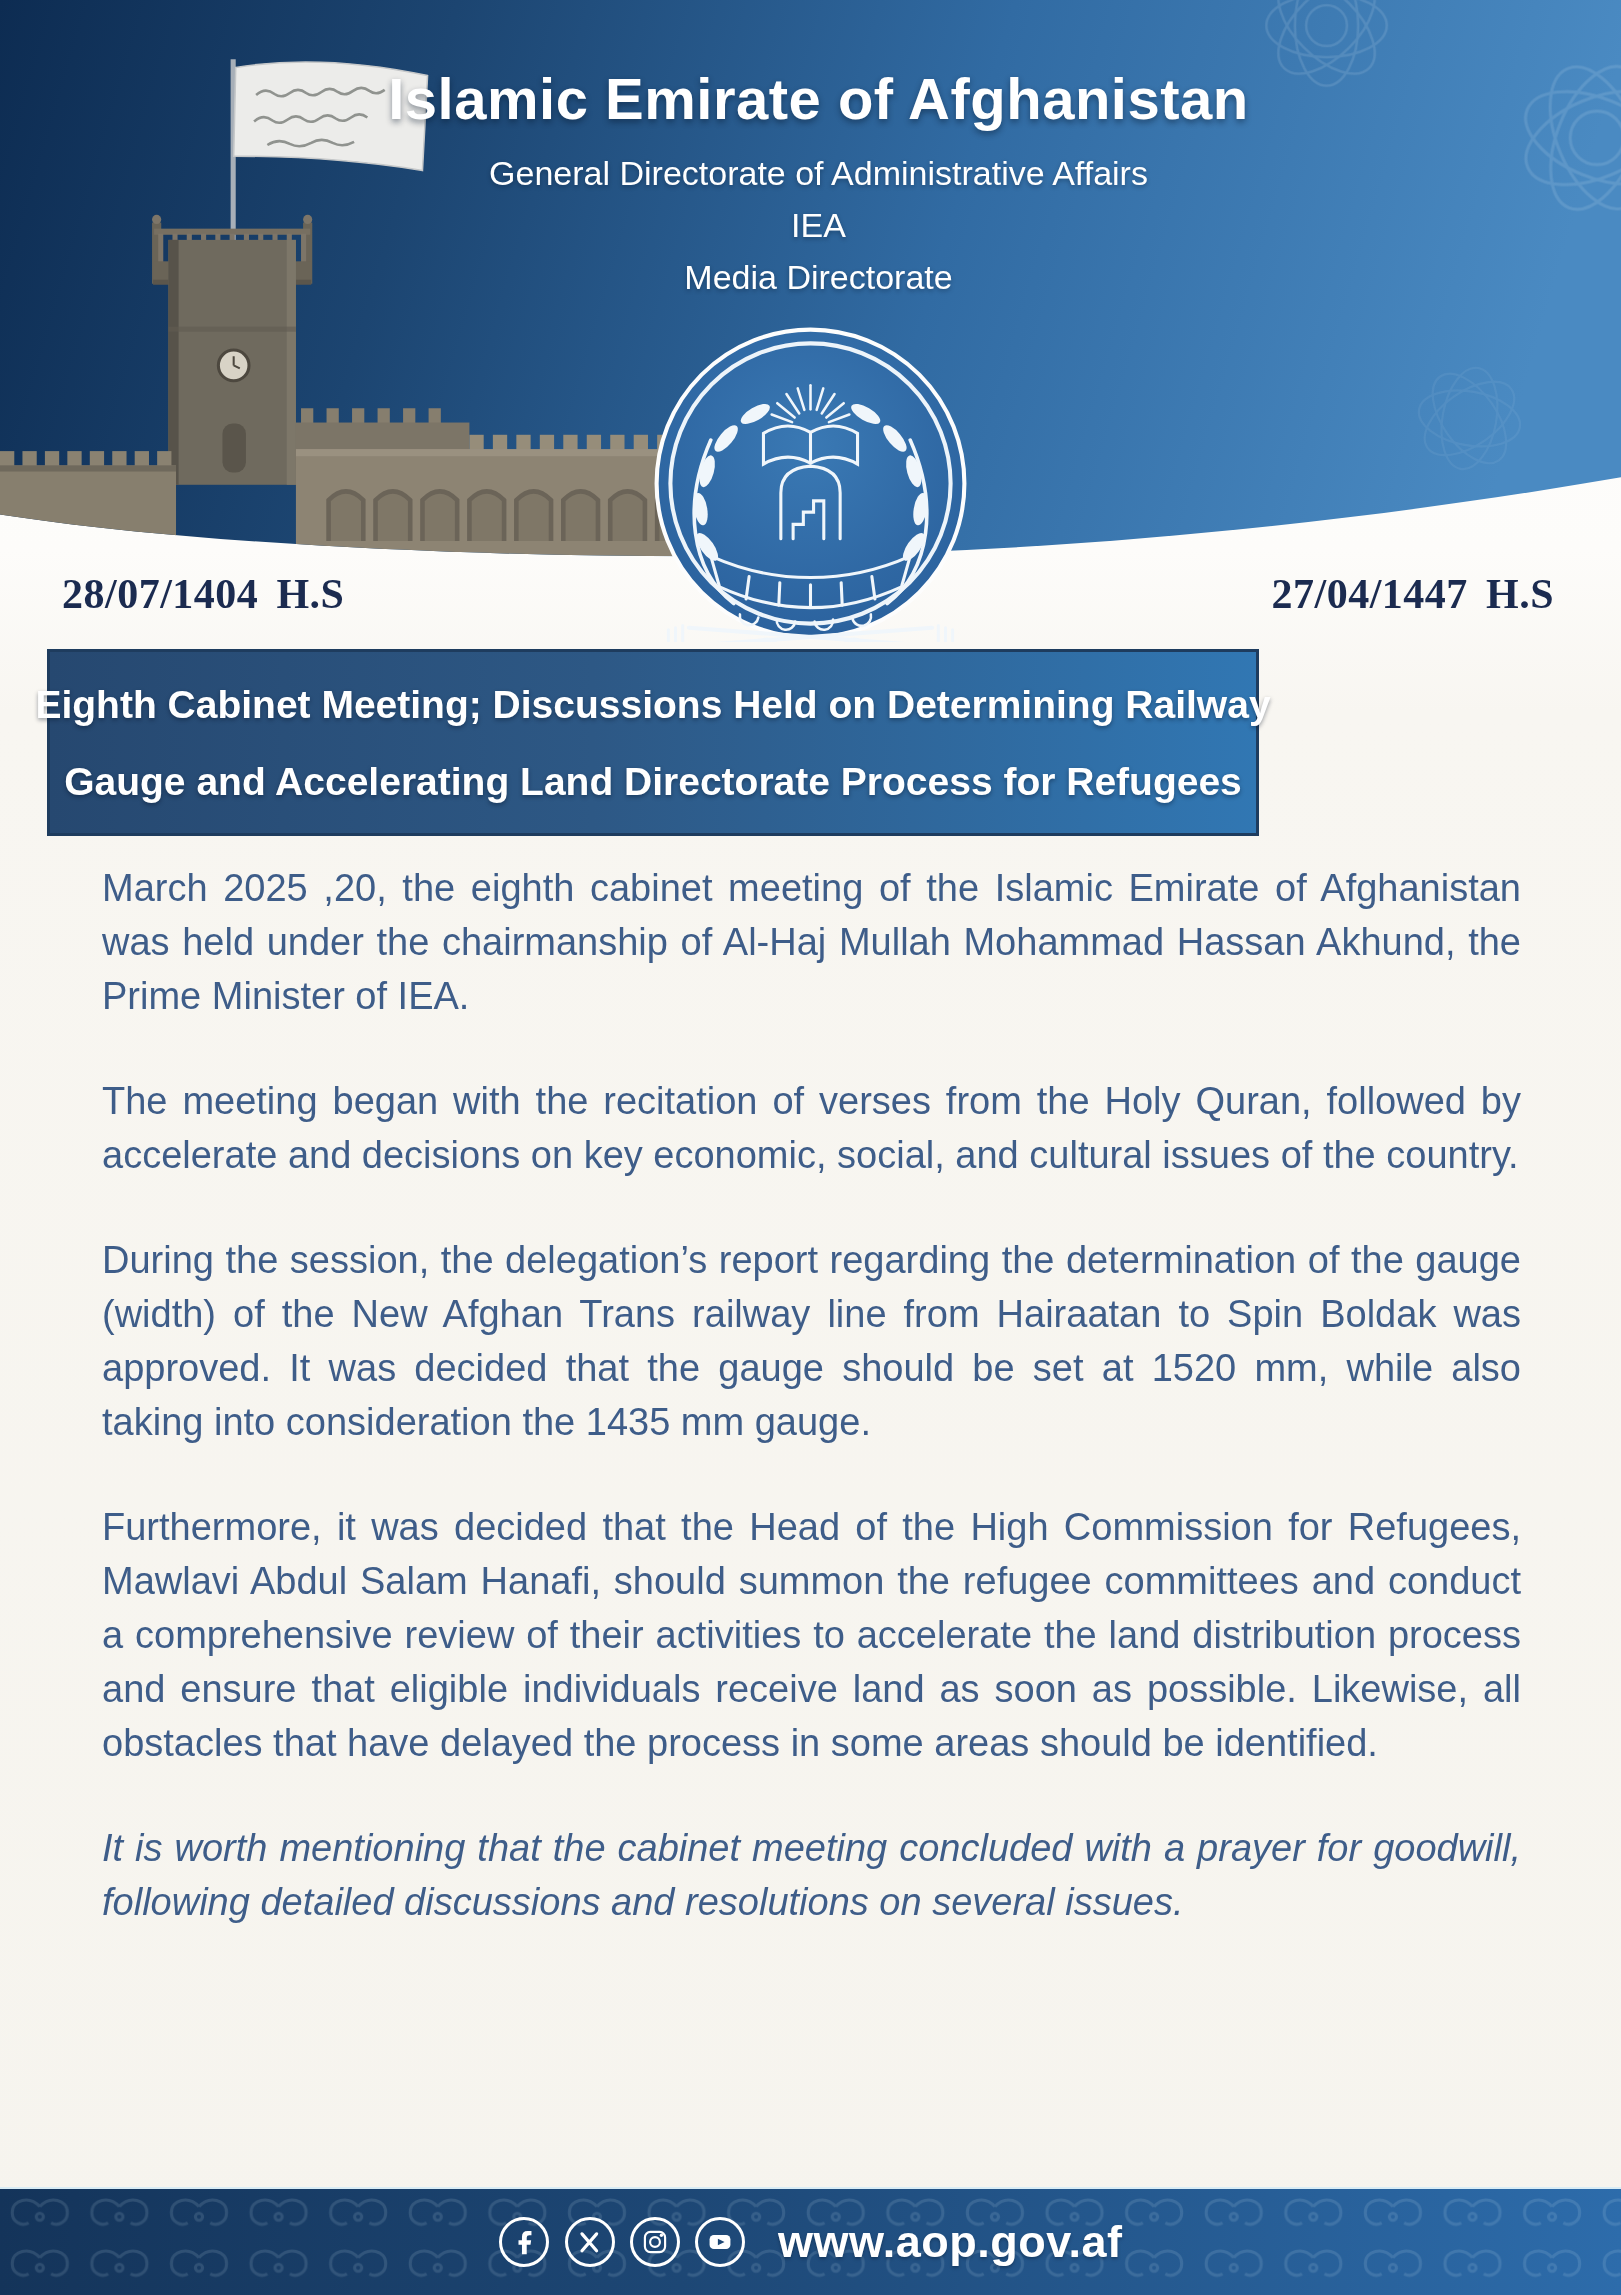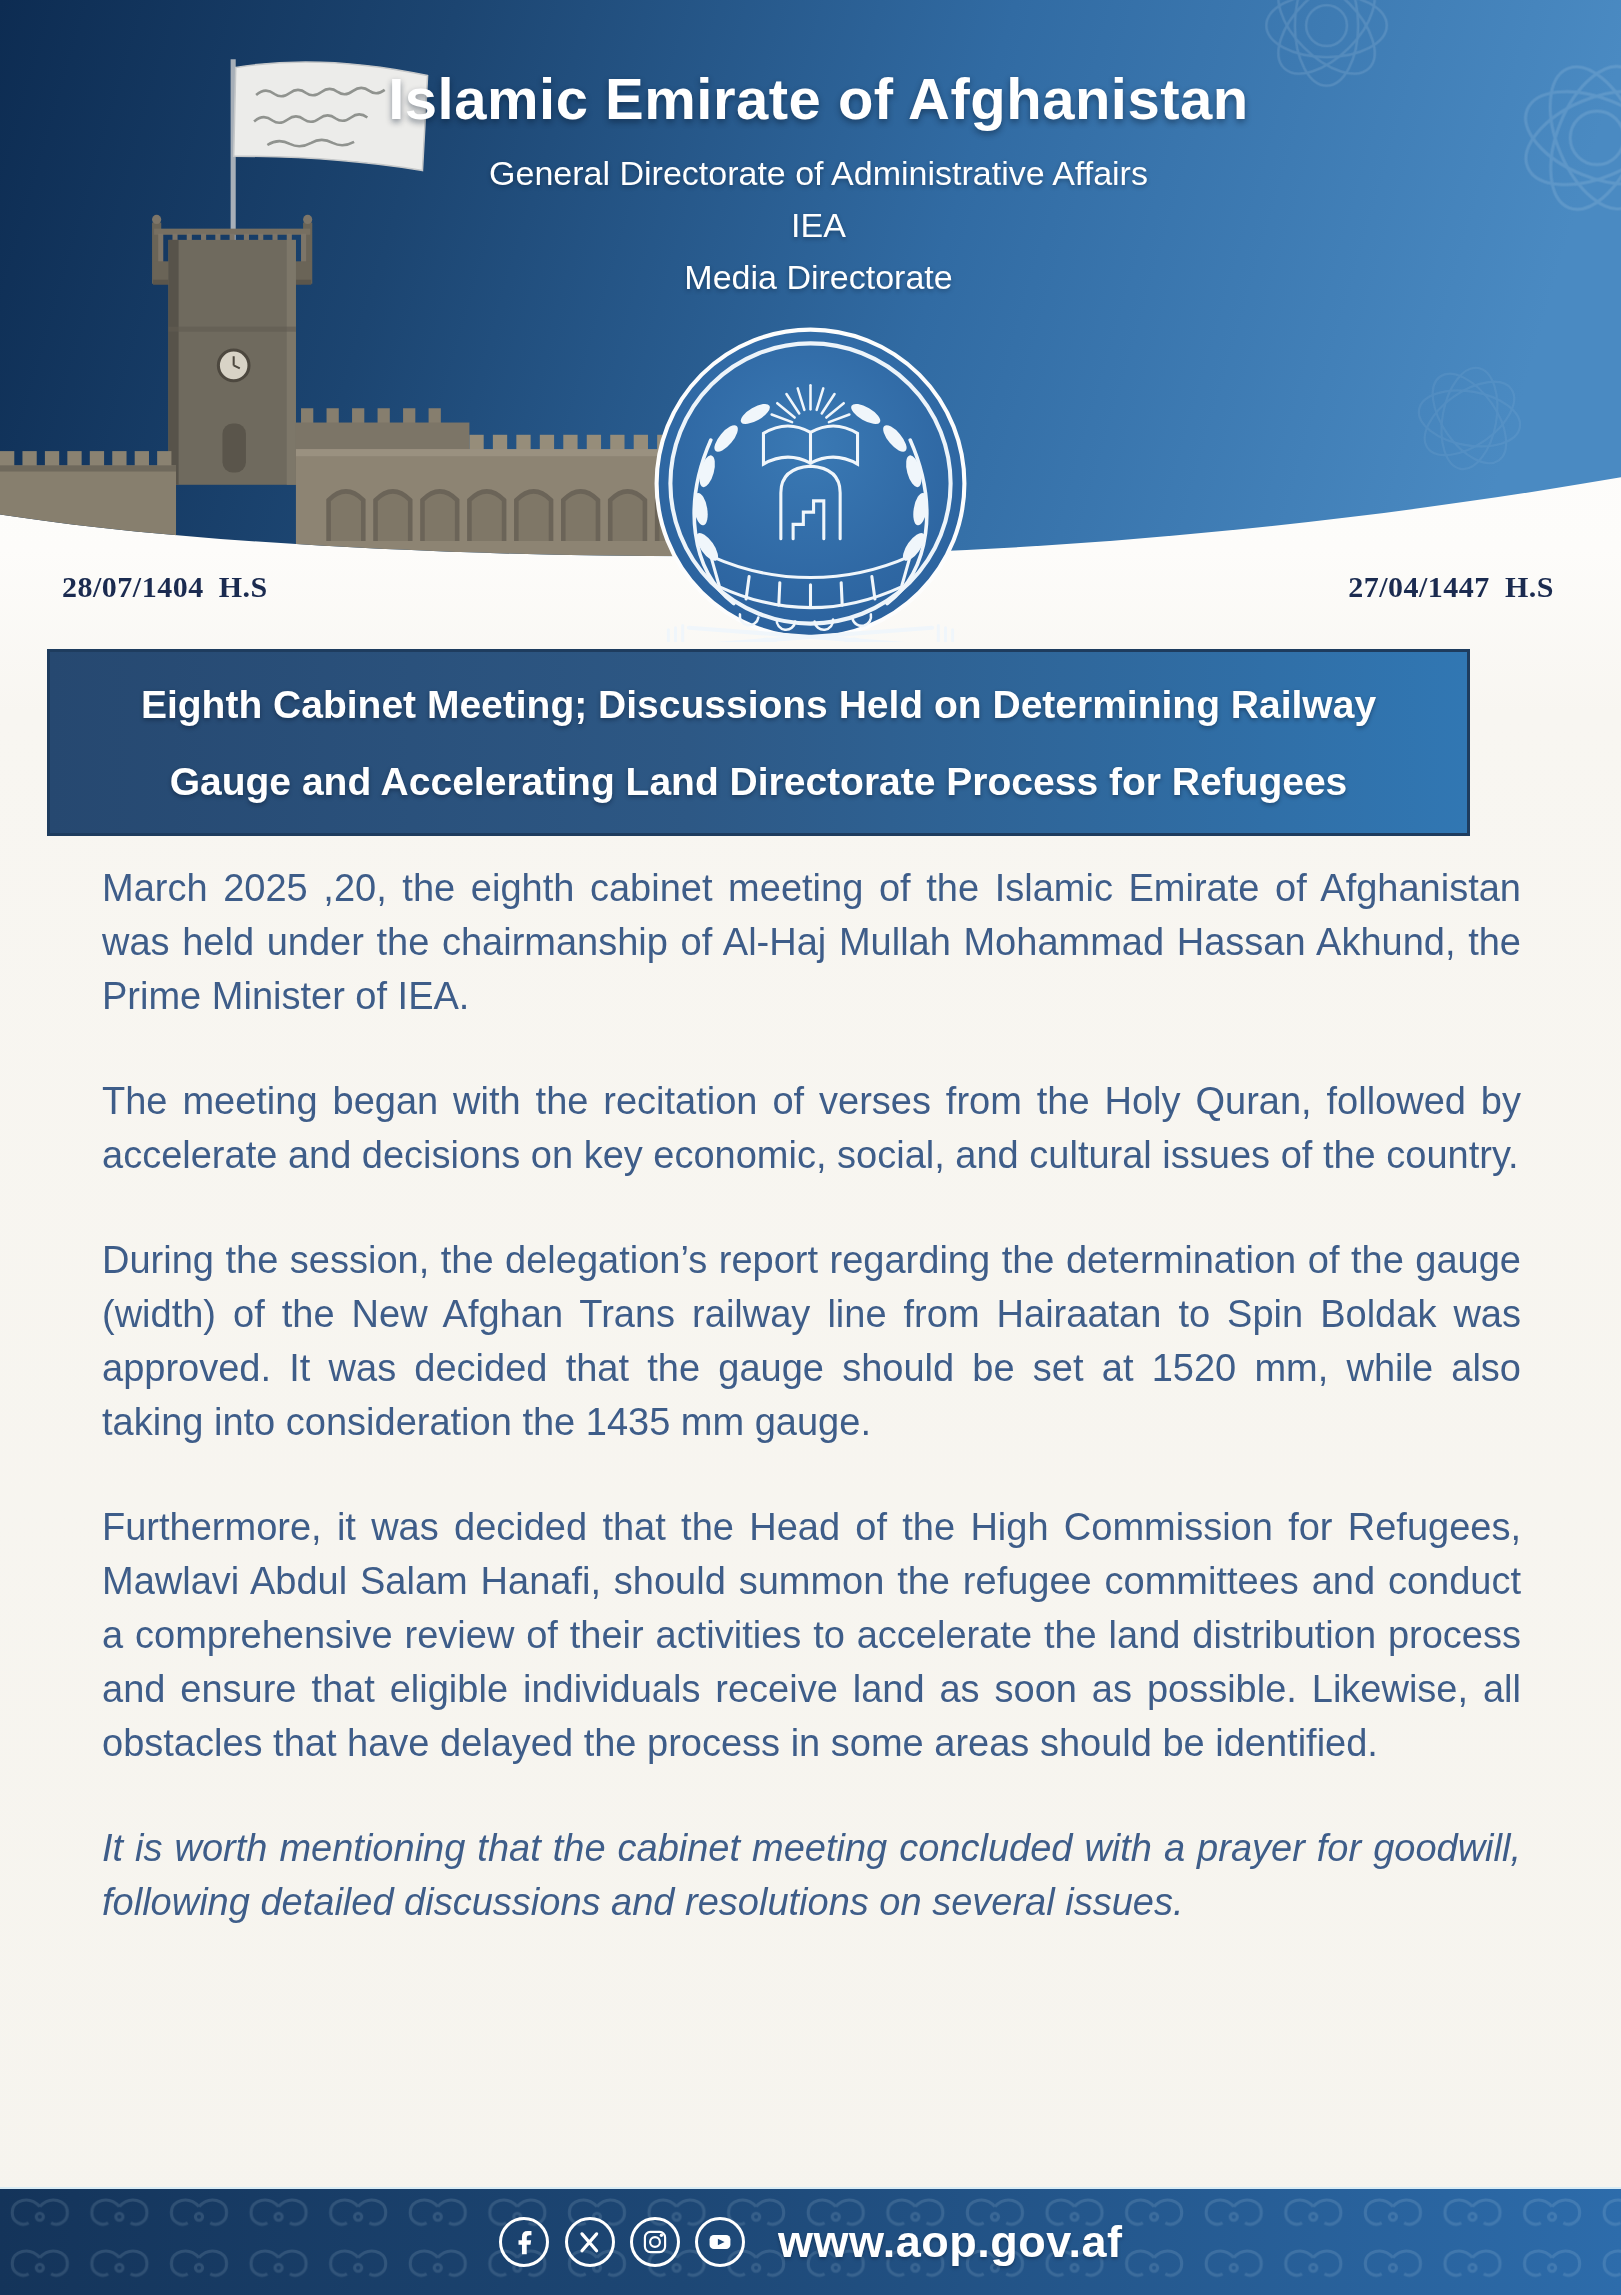--- a/index.html
+++ b/index.html
@@ -19,27 +19,27 @@
     margin:0; font-size:58px; font-weight:700; letter-spacing:0.5px;
     text-shadow:0 2.6px 6.1px rgba(4,20,40,.45);
   }
   .org-sub{ margin:17.3px 0 0 0; font-size:34px; font-weight:400; line-height:49px;
     text-shadow:0 1.5px 4.1px rgba(4,20,40,.35);}
   .emblem-wrap{position:absolute; left:652px; top:325px; z-index:3;}
   
   .date{
     position:absolute; top:570px; z-index:4;
     font-family:"Liberation Serif", serif; font-weight:700;
-    font-size:30px; color:#1b2b50; word-spacing:7.1px; letter-spacing:0.5px;
+    font-size:42px; color:#1b2b50; word-spacing:7.1px; letter-spacing:0.5px;
   }
   .date-left{left:62px;}
   .date-right{right:68px;}
   
   .band{
-    position:absolute; left:47px; top:649px; width:1423px; height:187px; z-index:4;
+    position:absolute; left:47px; top:649px; width:1212px; height:187px; z-index:4;
     box-sizing:border-box; border:3.1px solid #1e3c5e;
     background:linear-gradient(90deg,#264870 0%,#2d5885 45%,#3177b3 100%);
     display:flex; flex-direction:column; justify-content:center; align-items:center;
   }
   .band-line{
     color:#ffffff; font-size:39px; font-weight:700; line-height:77px;
     text-shadow:0 2px 4.6px rgba(3,16,34,.4); white-space:nowrap;
   }
   
   .content{position:absolute; left:102px; top:861px; width:1419px; z-index:4;}

